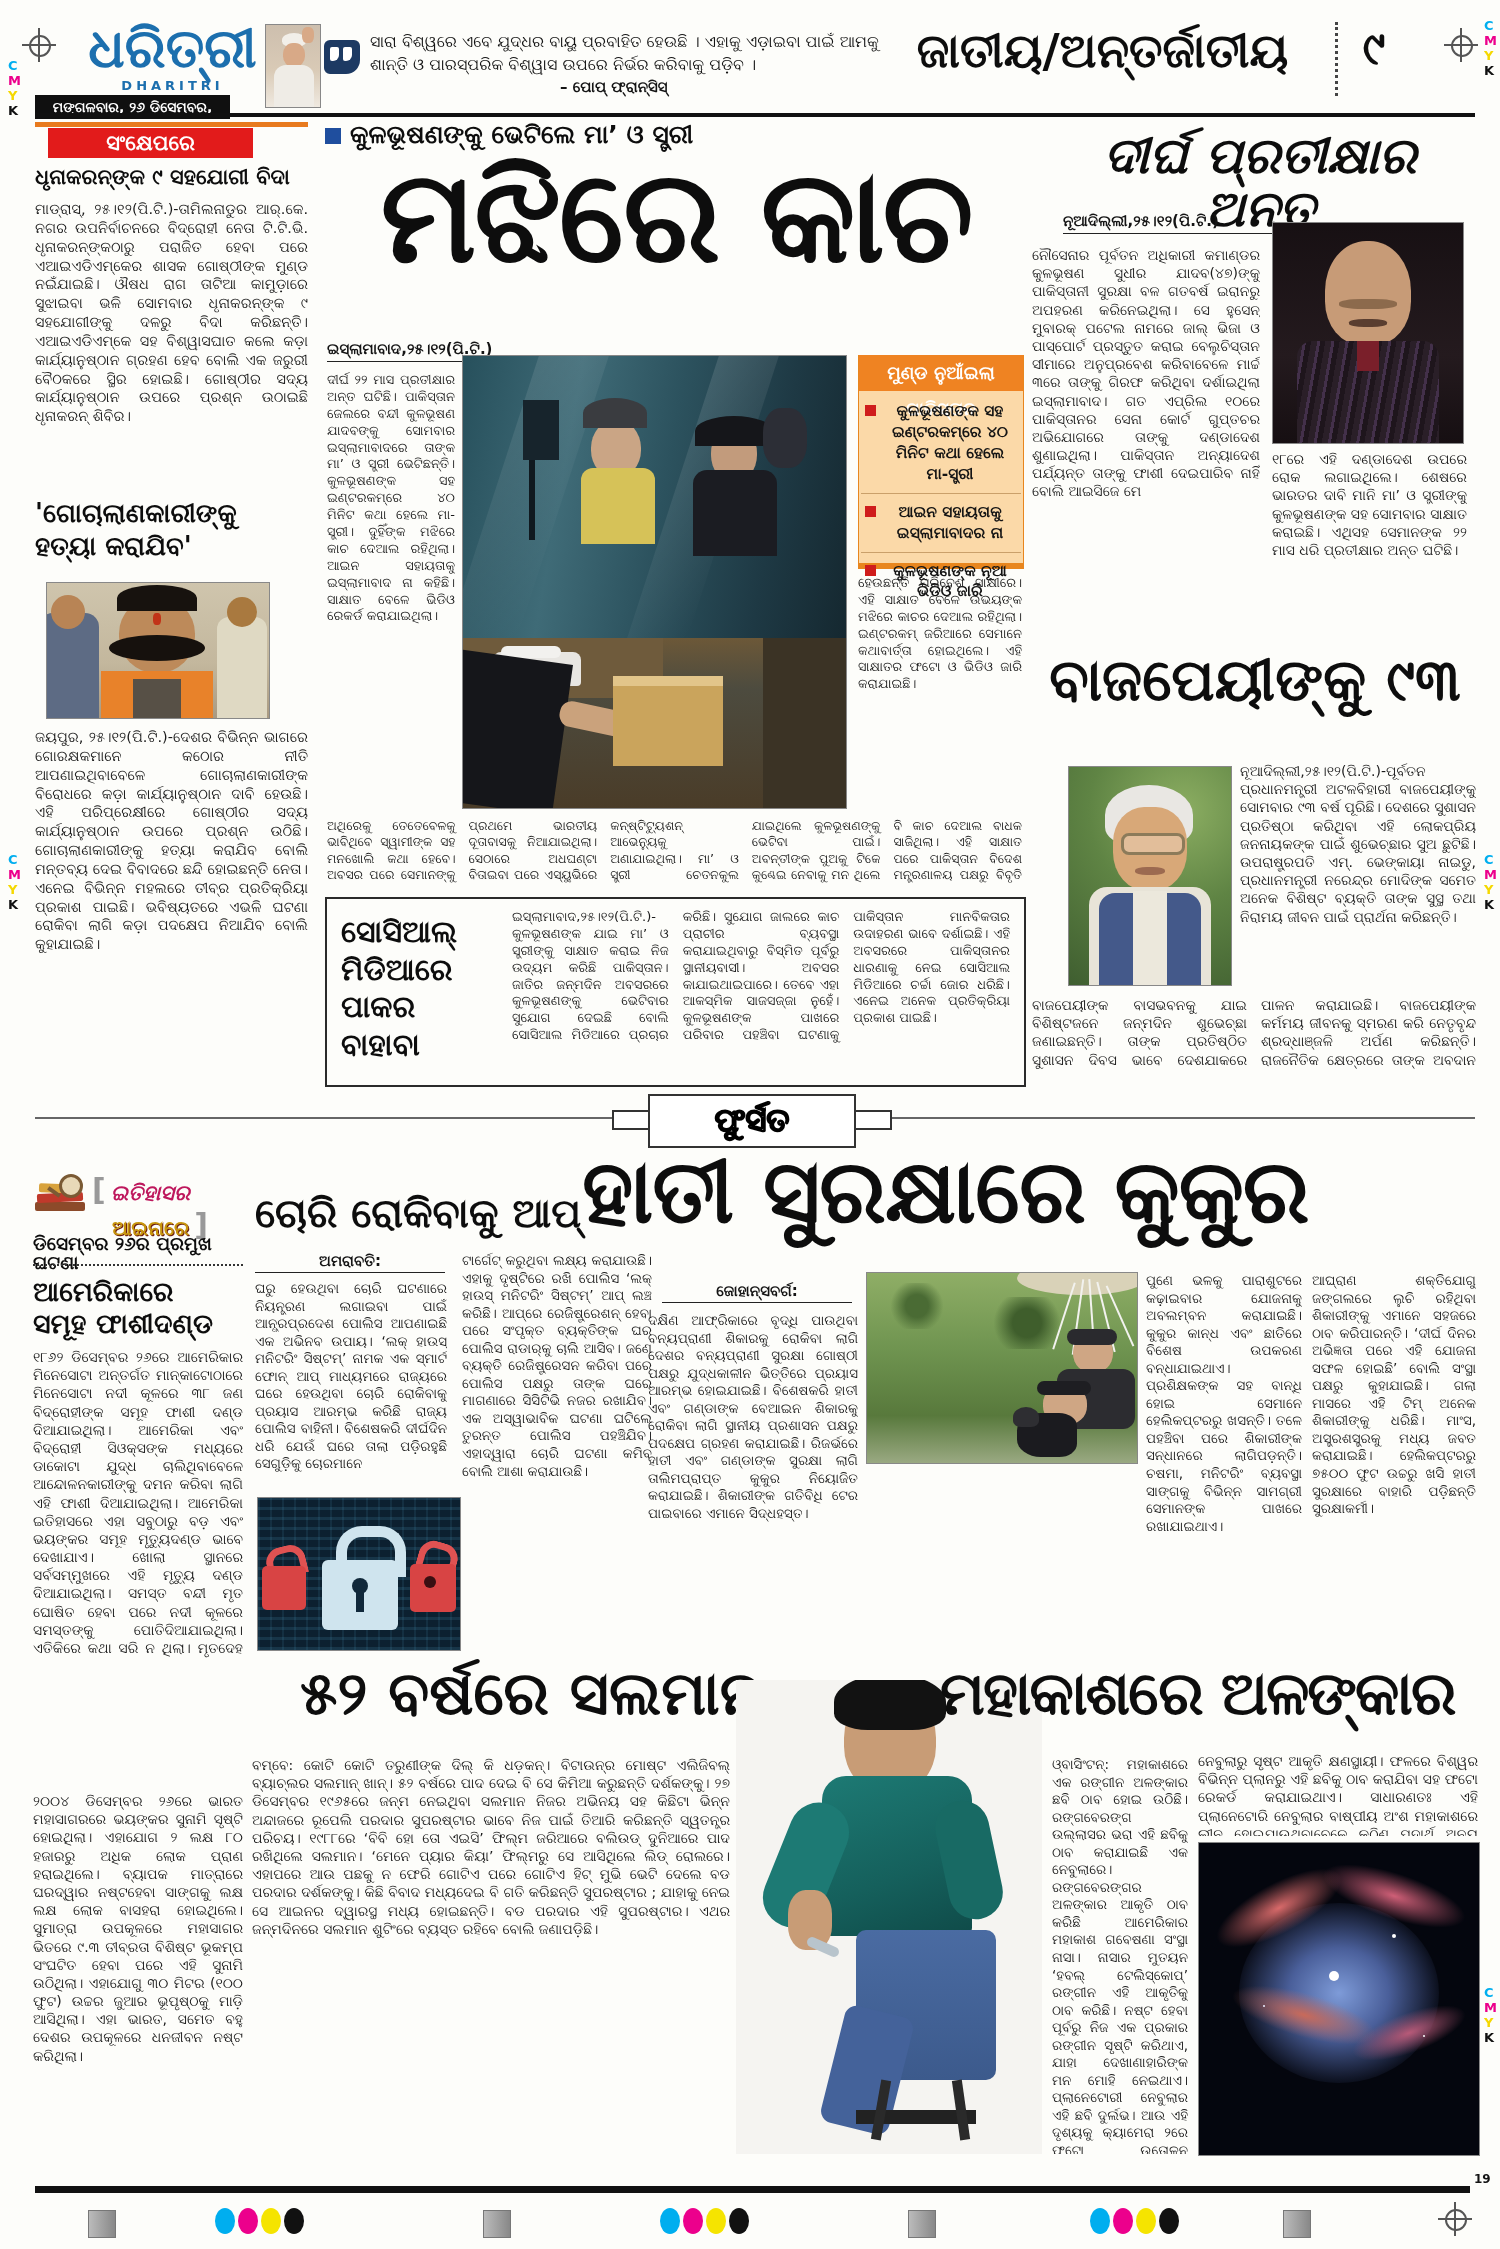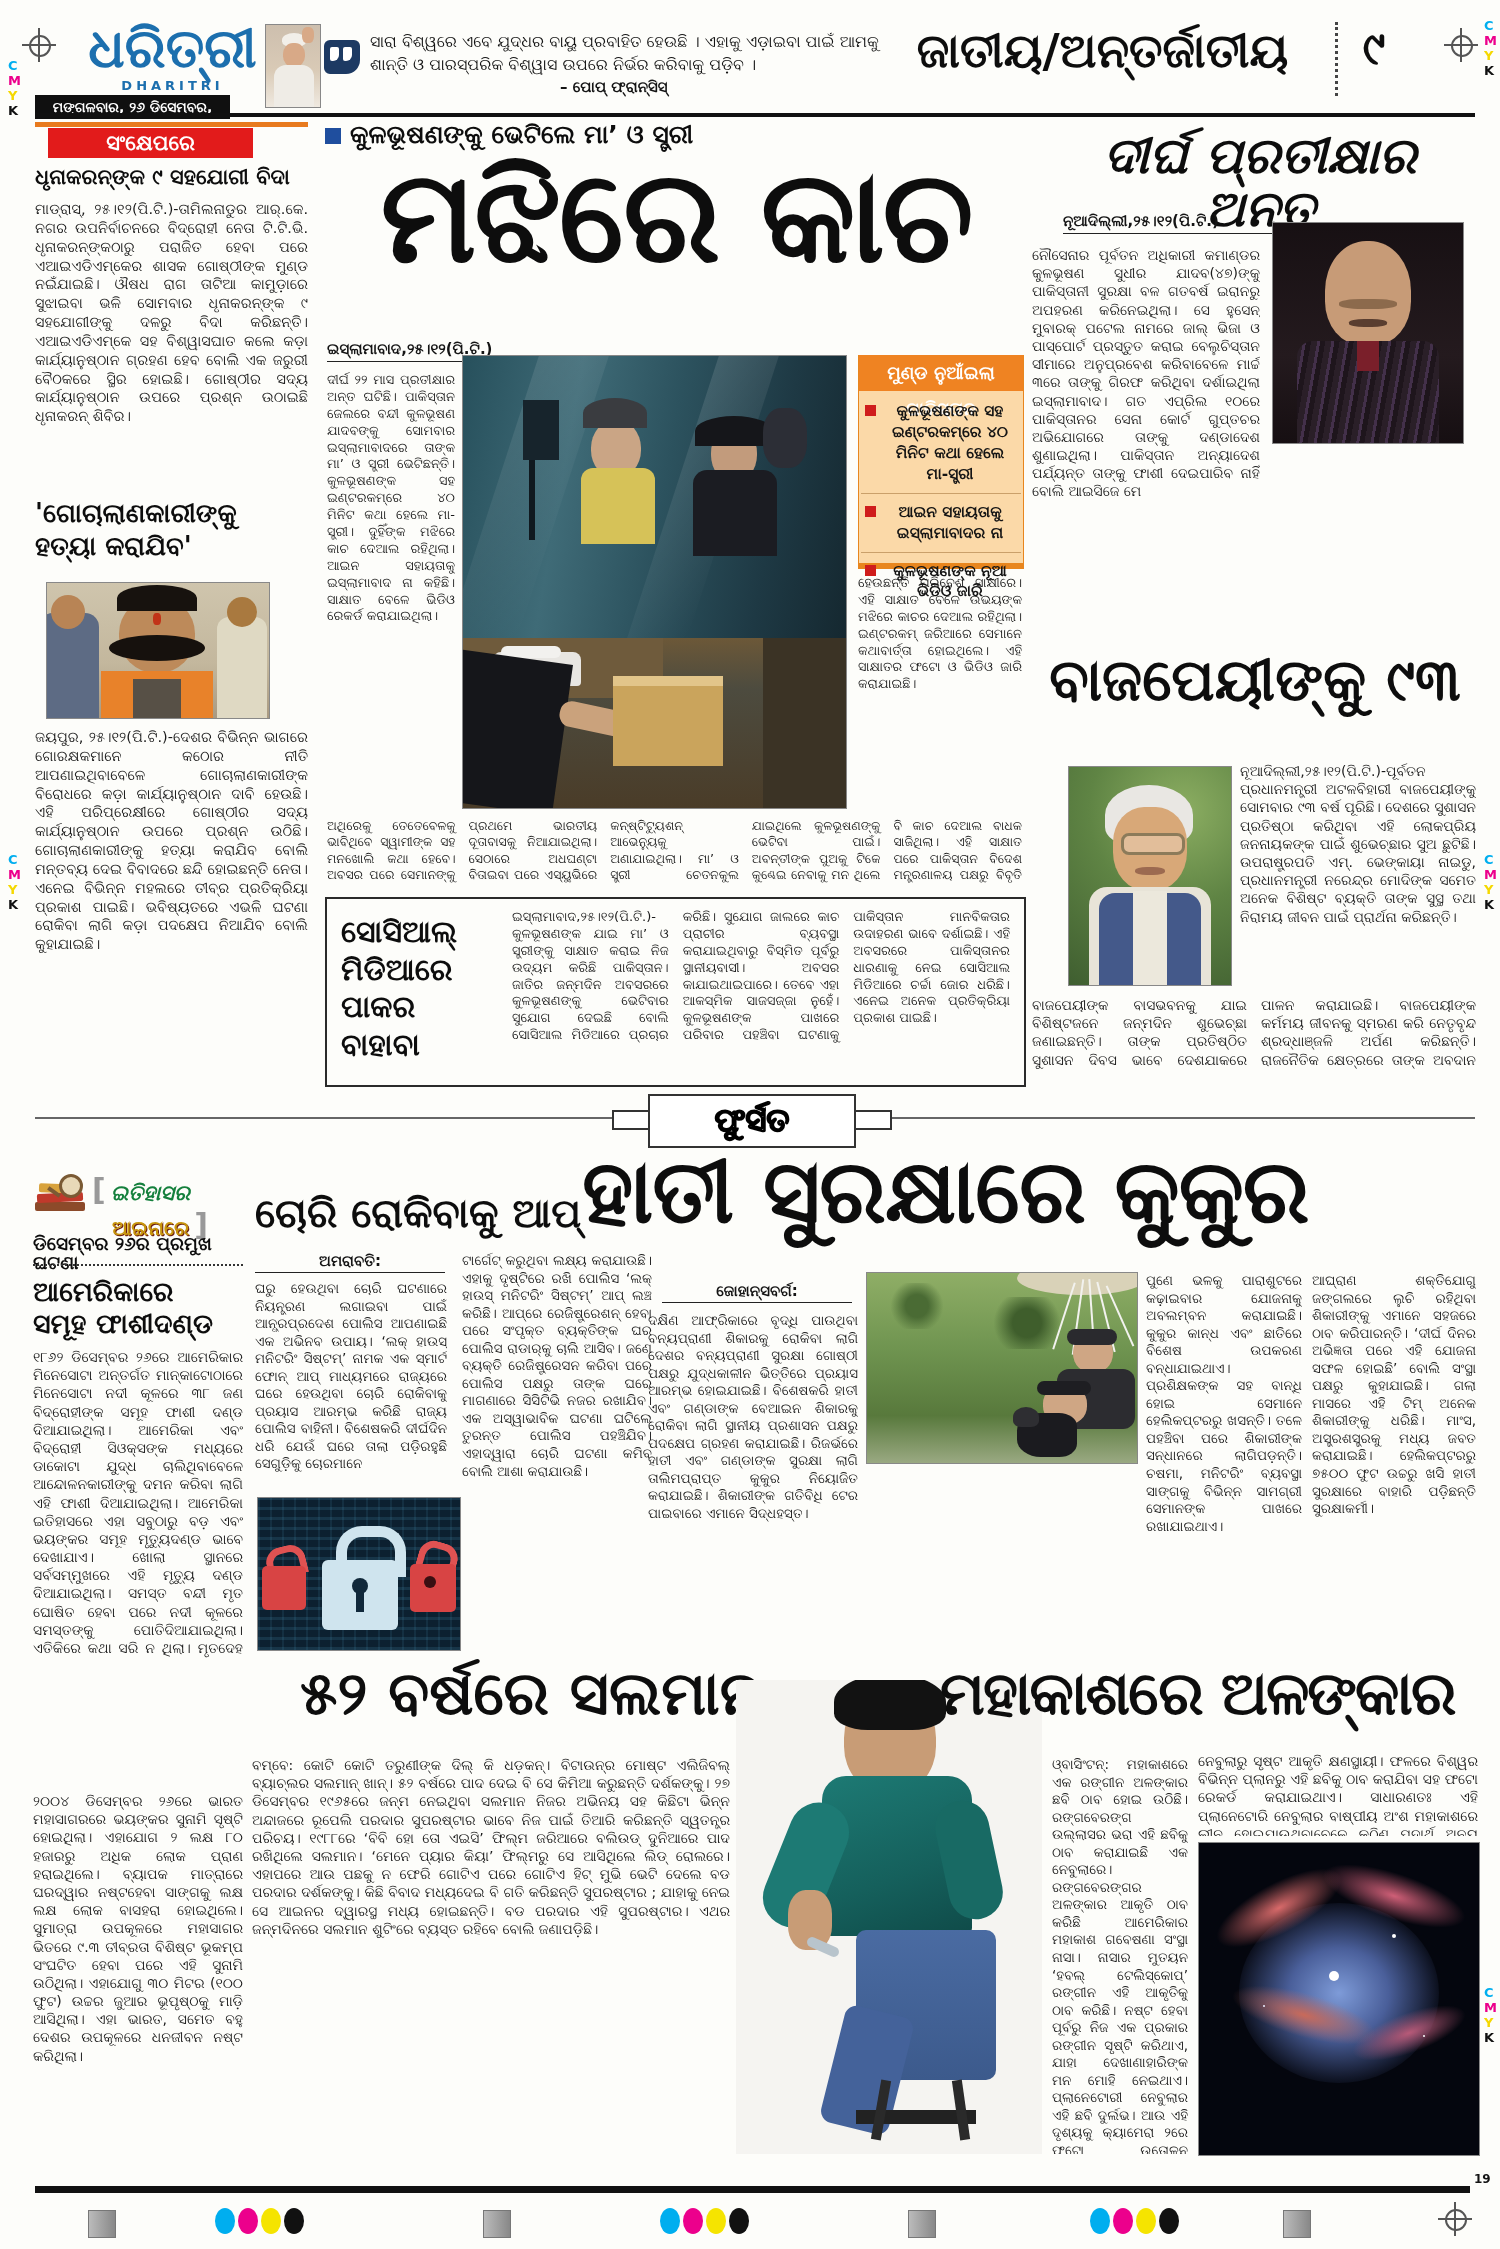--- a/index.html
+++ b/index.html
@@ -170,20 +170,21 @@
 <div class="abs hd" style="left:1055px;top:130px;width:410px;font-size:50px;text-align:center;font-style:italic;">ଦୀର୍ଘ ପ୍ରତୀକ୍ଷାର ଅନ୍ତ</div>
 <div class="abs dl" style="left:1063px;top:212px;width:230px;font-size:15px;border-bottom:1px solid #222;padding-bottom:3px;">ନୂଆଦିଲ୍ଲୀ,୨୫।୧୨(ପି.ଟି.)</div>
 <div class="ph" style="left:1272px;top:222px;width:190px;height:220px;background:linear-gradient(180deg,#171013 0%,#241a1e 60%,#160f12 100%);">
   <div class="abs" style="left:52px;top:18px;width:86px;height:104px;background:#c79b77;border-radius:48% 48% 42% 42%;"></div>
   <div class="abs" style="left:66px;top:76px;width:58px;height:10px;background:#8c6a4c;border-radius:40%;"></div>
   <div class="abs" style="left:76px;top:96px;width:38px;height:8px;background:#5a3e30;border-radius:40%;"></div>
   <div class="abs" style="left:24px;top:118px;width:142px;height:102px;background:repeating-linear-gradient(100deg,#2a1f28 0 6px,#43304a 6px 9px,#1e151c 9px 14px);border-radius:16px 16px 0 0;"></div>
   <div class="abs" style="left:84px;top:118px;width:22px;height:30px;background:#7a1f2a;"></div>
 </div>
 <div class="abs body" style="left:1032px;top:246px;width:228px;height:452px;font-size:14px;overflow:hidden;">ନୌସେନାର ପୂର୍ବତନ ଅଧିକାରୀ କମାଣ୍ଡର କୁଳଭୂଷଣ ସୁଧୀର ଯାଦବ(୪୭)ଙ୍କୁ ପାକିସ୍ତାନୀ ସୁରକ୍ଷା ବଳ ଗତବର୍ଷ ଇରାନରୁ ଅପହରଣ କରିନେଇଥିଲା। ସେ ହୁସେନ୍ ମୁବାରକ୍ ପଟେଲ ନାମରେ ଜାଲ୍ ଭିଜା ଓ ପାସ୍‌ପୋର୍ଟ ପ୍ରସ୍ତୁତ କରାଇ ବେଲୁଚିସ୍ତାନ ସୀମାରେ ଅନୁପ୍ରବେଶ କରିବାବେଳେ ମାର୍ଚ୍ଚ ୩ରେ ତାଙ୍କୁ ଗିରଫ କରିଥିବା ଦର୍ଶାଇଥିଲା ଇସ୍‌ଲାମାବାଦ। ଗତ ଏପ୍ରିଲ ୧୦ରେ ପାକିସ୍ତାନର ସେନା କୋର୍ଟ ଗୁପ୍ତଚର ଅଭିଯୋଗରେ ତାଙ୍କୁ ଦଣ୍ଡାଦେଶ ଶୁଣାଇଥିଲା। ପାକିସ୍ତାନ ଅନ୍ୟାଦେଶ ପର୍ଯ୍ୟନ୍ତ ତାଙ୍କୁ ଫାଶୀ ଦେଇପାରିବ ନାହିଁ ବୋଲି ଆଇସିଜେ ମେ</div>
+<div class="abs body" style="left:1272px;top:450px;width:195px;height:160px;font-size:14px;overflow:hidden;">୧୮ରେ ଏହି ଦଣ୍ଡାଦେଶ ଉପରେ ରୋକ ଲଗାଇଥିଲେ। ଶେଷରେ ଭାରତର ଦାବି ମାନି ମା’ ଓ ସ୍ତ୍ରୀଙ୍କୁ କୁଳଭୂଷଣଙ୍କ ସହ ସୋମବାର ସାକ୍ଷାତ କରାଇଛି। ଏଥିସହ ସେମାନଙ୍କ ୨୨ ମାସ ଧରି ପ୍ରତୀକ୍ଷାର ଅନ୍ତ ଘଟିଛି।</div>
 
 <div class="abs hd" style="left:1035px;top:650px;width:440px;font-size:58px;text-align:center;">ବାଜପେୟୀଙ୍କୁ ୯୩</div>
 <div class="ph" style="left:1068px;top:766px;width:162px;height:218px;background:radial-gradient(circle at 70% 20%,#8cae62 0%,#5f8444 45%,#3f5e30 100%);">
   <div class="abs" style="left:36px;top:18px;width:88px;height:60px;background:#e9e7e3;border-radius:50% 50% 30% 30%;"></div>
   <div class="abs" style="left:44px;top:40px;width:74px;height:84px;background:#d8a878;border-radius:42% 42% 46% 46%;"></div>
   <div class="abs" style="left:52px;top:66px;width:58px;height:16px;border:3px solid #8c7b5a;border-radius:8px;background:rgba(255,255,255,0.25);"></div>
   <div class="abs" style="left:66px;top:100px;width:30px;height:8px;background:#9c6a50;border-radius:40%;"></div>
   <div class="abs" style="left:20px;top:120px;width:122px;height:98px;background:#e8e4d8;border-radius:18px 18px 0 0;"></div>
   <div class="abs" style="left:30px;top:126px;width:102px;height:92px;background:#44598a;border-radius:16px 16px 0 0;"></div>
   <div class="abs" style="left:64px;top:124px;width:34px;height:94px;background:#ece8dc;"></div>
@@ -200,21 +201,21 @@
 
 <div class="abs" style="left:33px;top:1172px;width:56px;height:52px;">
   <div class="abs" style="left:2px;top:30px;width:50px;height:9px;background:#8c4a2a;border-radius:2px;"></div>
   <div class="abs" style="left:4px;top:21px;width:46px;height:9px;background:#c0392b;border-radius:2px;transform:rotate(-3deg);"></div>
   <div class="abs" style="left:6px;top:12px;width:42px;height:9px;background:#d8a23c;border-radius:2px;transform:rotate(2deg);"></div>
   <div class="abs" style="left:26px;top:2px;width:18px;height:18px;border:3px solid #7a5a34;border-radius:50%;background:#e8d9b8;"></div>
   <div class="abs" style="left:14px;top:18px;width:14px;height:4px;background:#7a5a34;transform:rotate(35deg);"></div>
 </div>
 <div class="abs" style="left:92px;top:1172px;width:150px;">
   <span style="color:#999;font-size:30px;font-weight:700;">[</span>
-  <span style="color:#15803d;font-style:italic;font-size:21px;font-weight:700;">ଇତିହାସର</span><br>
+  <span style="color:#be185d;font-style:italic;font-size:21px;font-weight:700;">ଇତିହାସର</span><br>
   <span style="color:#c8960c;font-size:20px;font-weight:700;text-shadow:1px 1px 0 #6b1c10;margin-left:20px;">ଆଇନାରେ</span>
   <span style="color:#999;font-size:30px;font-weight:700;">]</span>
 </div>
 <div class="abs hd" style="left:33px;top:1234px;width:212px;font-size:18.5px;">ଡିସେମ୍ବର ୨୬ର ପ୍ରମୁଖ ଘଟଣା</div>
 <div class="abs dotline" style="left:33px;top:1264px;width:210px;"></div>
 <div class="abs hd pre" style="left:33px;top:1276px;width:212px;font-size:27px;line-height:1.2;">ଆମେରିକାରେ
 ସମୂହ ଫାଶୀଦଣ୍ଡ</div>
 <div class="abs body" style="left:33px;top:1348px;width:210px;height:310px;font-size:14px;overflow:hidden;">୧୮୬୨ ଡିସେମ୍ବର ୨୬ରେ ଆମେରିକାର ମିନେସୋଟା ଅନ୍ତର୍ଗତ ମାନ୍‌କାଟୋଠାରେ ମିନେସୋଟା ନଦୀ କୂଳରେ ୩୮ ଜଣ ବିଦ୍ରୋହୀଙ୍କ ସମୂହ ଫାଶୀ ଦଣ୍ଡ ଦିଆଯାଇଥିଲା। ଆମେରିକା ଏବଂ ବିଦ୍ରୋହୀ ସିଓକ୍ସଙ୍କ ମଧ୍ୟରେ ଡାକୋଟା ଯୁଦ୍ଧ ଚାଲିଥିବାବେଳେ ଆନ୍ଦୋଳନକାରୀଙ୍କୁ ଦମନ କରିବା ଲାଗି ଏହି ଫାଶୀ ଦିଆଯାଇଥିଲା। ଆମେରିକା ଇତିହାସରେ ଏହା ସବୁଠାରୁ ବଡ଼ ଏବଂ ଭୟଙ୍କର ସମୂହ ମୃତ୍ୟୁଦଣ୍ଡ ଭାବେ ଦେଖାଯାଏ। ଖୋଲା ସ୍ଥାନରେ ସର୍ବସମ୍ମୁଖରେ ଏହି ମୃତ୍ୟୁ ଦଣ୍ଡ ଦିଆଯାଇଥିଲା। ସମସ୍ତ ବନ୍ଦୀ ମୃତ ଘୋଷିତ ହେବା ପରେ ନଦୀ କୂଳରେ ସମସ୍ତଙ୍କୁ ପୋତିଦିଆଯାଇଥିଲା। ଏତିକିରେ କଥା ସରି ନ ଥିଲା। ମୃତଦେହ ପୋତାଯିବା ପୂର୍ବରୁ ଜଣେ ଅଜଣା ବ୍ୟକ୍ତି କେତେଜଣଙ୍କ ବୈଷୟିକମାନେ ଏହାକୁ ସୁନାଗ୍ରା-ଅଞ୍ଚମାନ ଭୁଜଙ୍ଗ ବୋଲି ନାମିତ କରିଛନ୍ତି। ମୂଲ୍ୟରେ ବିକ୍ରି କରିଥିଲେ।</div>
 <div class="abs body" style="left:33px;top:1792px;width:210px;height:362px;font-size:14px;overflow:hidden;">୨୦୦୪ ଡିସେମ୍ବର ୨୬ରେ ଭାରତ ମହାସାଗରରେ ଭୟଙ୍କର ସୁନାମି ସୃଷ୍ଟି ହୋଇଥିଲା। ଏହାଯୋଗ ୨ ଲକ୍ଷ ୮୦ ହଜାରରୁ ଅଧିକ ଲୋକ ପ୍ରାଣ ହରାଇଥିଲେ। ବ୍ୟାପକ ମାତ୍ରାରେ ଘରଦ୍ୱାର ନଷ୍ଟହେବା ସାଙ୍ଗକୁ ଲକ୍ଷ ଲକ୍ଷ ଲୋକ ବାସହରା ହୋଇଥିଲେ। ସୁମାତ୍ରା ଉପକୂଳରେ ମହାସାଗର ଭିତରେ ୯.୩ ତୀବ୍ରତା ବିଶିଷ୍ଟ ଭୂକମ୍ପ ସଂଘଟିତ ହେବା ପରେ ଏହି ସୁନାମି ଉଠିଥିଲା। ଏହାଯୋଗୁ ୩୦ ମିଟର (୧୦୦ ଫୁଟ) ଉଚ୍ଚର ଜୁଆର ଭୂପୃଷ୍ଠକୁ ମାଡ଼ି ଆସିଥିଲା। ଏହା ଭାରତ, ସମେତ ବହୁ ଦେଶର ଉପକୂଳରେ ଧନଜୀବନ ନଷ୍ଟ କରିଥିଲା।</div>
 

